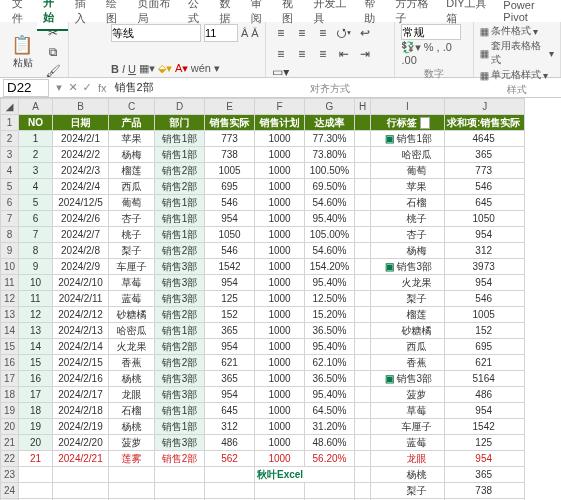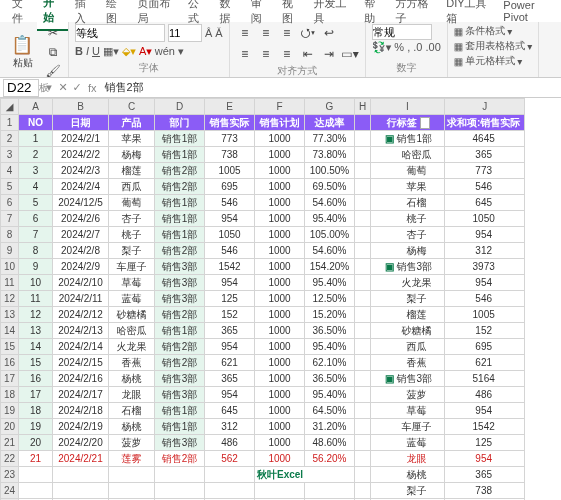--- a/index.html
+++ b/index.html
@@ -11,46 +11,46 @@
   .menu span.active { background: #fff; color: #0a6b3a; font-weight: 600; border-bottom: 2px solid #0a6b3a; }
 
   
   .ribbon { display: flex; height: 56px; background: #f5f5f5; border-bottom: 1px solid #ccc; }
   .group { display: flex; flex-direction: column; justify-content: space-between; padding: 2px 6px; border-right: 1px solid #ddd; }
   .group .gtop { display: flex; align-items: center; gap: 4px; flex: 1; }
   .group .glabel { text-align: center; font-size: 10px; color: #888; padding-top: 1px; }
   .icon-btn { display: inline-flex; align-items: center; justify-content: center; width: 18px; height: 18px; font-size: 12px; color: #444; }
   .big-btn { display: flex; flex-direction: column; align-items: center; justify-content: center; width: 34px; font-size: 10px; color: #444; }
   .big-btn .big-icon { font-size: 18px; }
-  .font-top { display: flex; align-items: center; gap: 3px; }
+  .font-top { display: flex; align-items: center; gap: 3px; margin-left: 36px; }
   .font-sel { height: 18px; font-size: 11px; border: 1px solid #ccc; background: #fff; }
   .font-name { width: 90px; }
   .font-size { width: 34px; }
   .mini { font-size: 11px; color: #555; }
   .num-sel { height: 16px; font-size: 11px; border: 1px solid #ccc; width: 60px; }
   .style-line { font-size: 10px; color: #555; display: flex; align-items: center; gap: 2px; }
 
   
   .fbar { display: flex; align-items: center; height: 20px; border-bottom: 1px solid #ccc; font-size: 11px; }
-  .namebox { width: 36px; height: 18px; border: 1px solid #ccc; margin: 0 3px; padding-left: 3px; }
+  .namebox { width: 46px; height: 18px; border: 1px solid #ccc; margin: 0 3px; padding-left: 3px; }
   .fbar .fx { color: #888; padding: 0 4px; }
   .fbar .icon { width: 14px; text-align: center; color: #888; }
   .fbar .formula { flex: 1; padding-left: 4px; }
 
   
   .grid-wrap { position: relative; }
   table.sheet { border-collapse: collapse; font-size: 10px; }
   table.sheet th, table.sheet td { border: 1px solid #d4d4d4; height: 16px; padding: 0 2px; text-align: center; white-space: nowrap; }
   table.sheet th { background: #eaeaea; color: #555; font-weight: normal; }
   .rownum { width: 18px; background: #eaeaea; color: #555; }
   .colA { width: 34px; } .colB { width: 56px; } .colC { width: 46px; }
   .colD { width: 50px; } .colE { width: 50px; } .colF { width: 50px; }
   .colG { width: 50px; } .colH { width: 16px; } .colI { width: 74px; } .colJ { width: 76px; }
 
-  .hdr td { background: #8b5cf6; color: #fff; font-weight: 600; }
+  .hdr td { background: #4d7c0f; color: #fff; font-weight: 600; }
   .green { background: #e5f5ed; }
   .redrow td { color: #d02020; }
   .pivot-lbl { text-align: center; padding-left: 4px !important; }
   .pivot-lbl.group-row { color: #333; }
   .pivot-lbl.sub { padding-left: 20px !important; }
   .pivot-num { text-align: left; padding-right: 4px !important; }
   .dropdown { border: 1px solid #aaa; padding: 0 2px; font-size: 9px; background: #fff; }
   .exp { color: #0a7a4a; font-weight: bold; padding-right: 2px; }
 </style>
 </head>
@@ -98,21 +98,20 @@
     </div>
     <div class="font-top">
       <span class="mini"><b>B</b></span>
       <span class="mini"><i>I</i></span>
       <span class="mini"><u>U</u></span>
       <span class="mini">▦▾</span>
       <span class="mini" style="color:#d9a400">⬙▾</span>
       <span class="mini" style="color:#c00">A▾</span>
       <span class="mini">wén ▾</span>
     </div>
-    <div class="glabel">字体</div>
   </div>
 
   <div class="group">
     <div style="display:flex;flex-direction:column;gap:1px">
       <div>
         <span class="icon-btn">≡</span>
         <span class="icon-btn">≡</span>
         <span class="icon-btn">≡</span>
         <span class="icon-btn">⭯▾</span>
         <span class="icon-btn">↩</span>
@@ -142,20 +141,21 @@
     </div>
     <div class="glabel">数字</div>
   </div>
 
   <div class="group">
     <div style="display:flex;flex-direction:column;gap:1px">
       <div class="style-line">▦ <span>条件格式</span> ▾</div>
       <div class="style-line">▦ <span>套用表格格式</span> ▾</div>
       <div class="style-line">▦ <span>单元格样式</span> ▾</div>
     </div>
+    <div class="glabel">样式</div>
   </div>
 </div>
 
 <div class="fbar">
   <input class="namebox" value="D22" style="">
   <span class="icon">▾</span>
   <span class="icon">✕</span>
   <span class="icon">✓</span>
   <span class="fx">fx</span>
   <span class="formula">销售2部</span>

